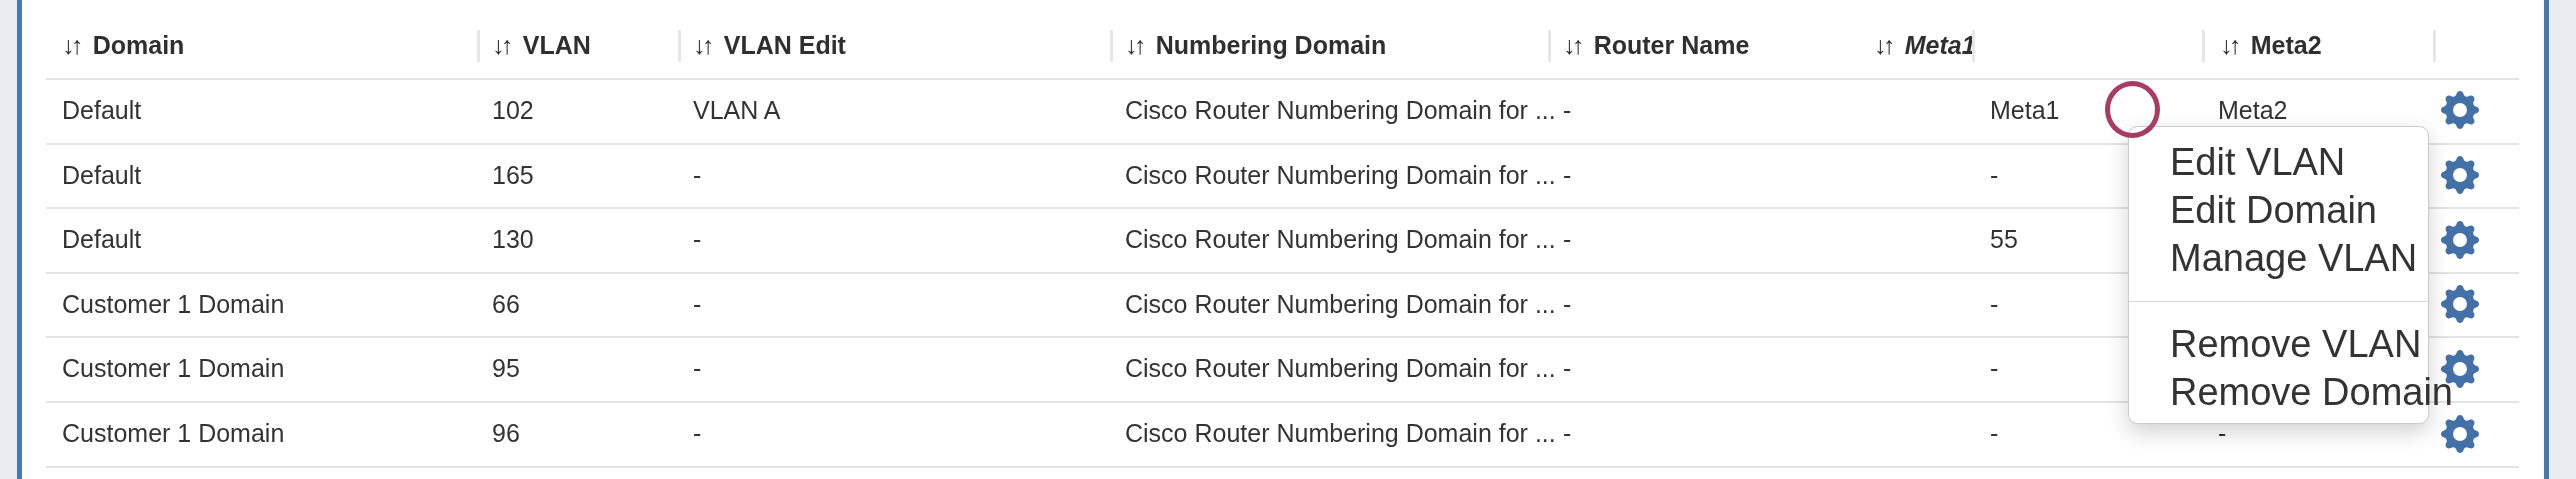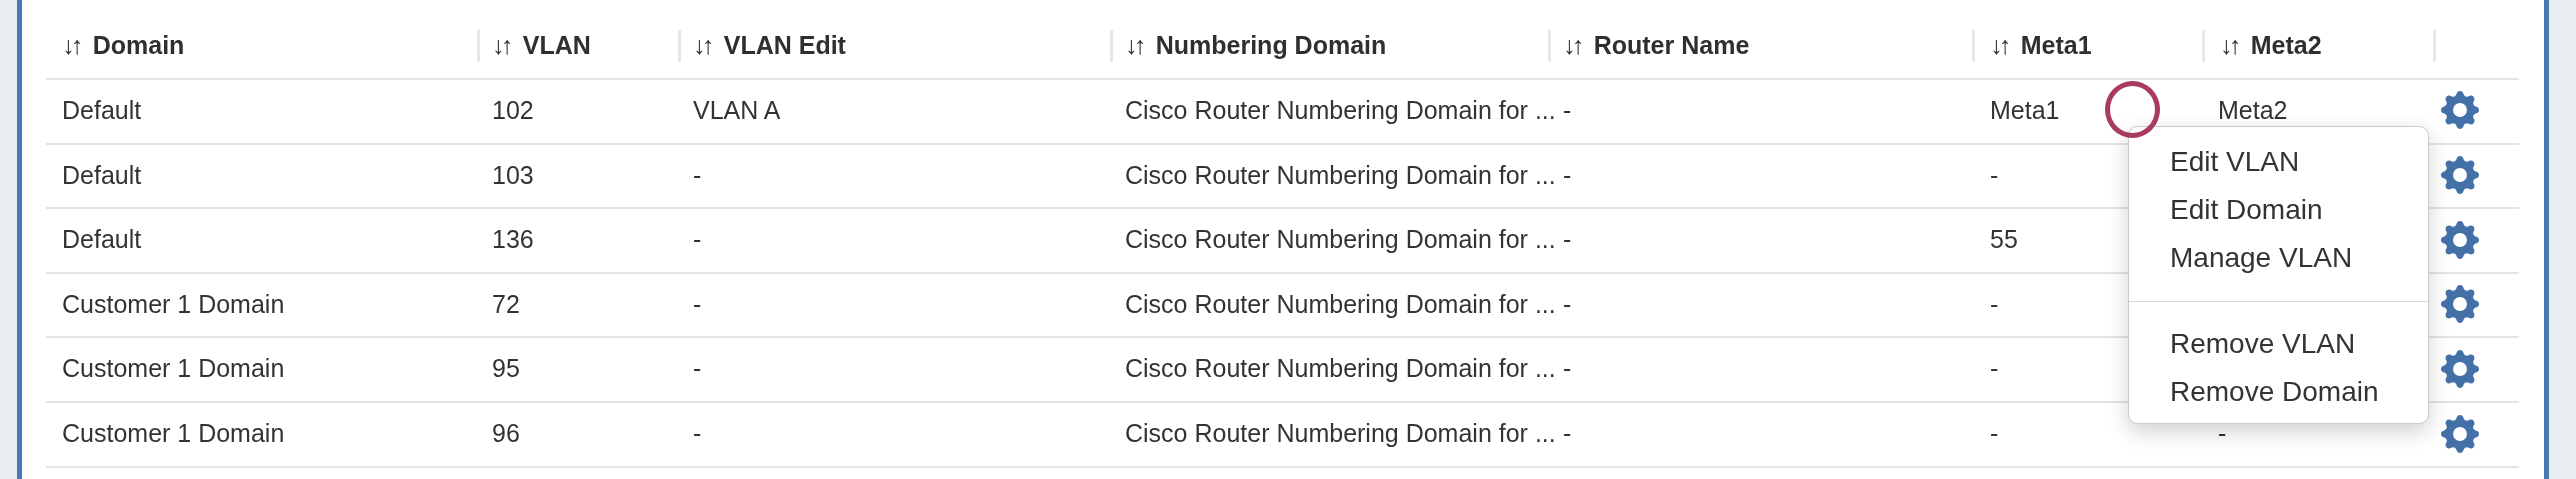--- a/index.html
+++ b/index.html
@@ -17,29 +17,29 @@
   
   .hdr{position:absolute;left:0;top:0;width:2308px;height:78px;padding-left:36px;}
   .hdr-cell{position:absolute;top:13.3px;height:65px;line-height:65px;font-size:25px;font-weight:bold;color:#2f2f2f;white-space:nowrap;}
   .sort-ic{display:inline-block;letter-spacing:-3.8px;margin-right:13.3px;font-weight:bold;color:#2f2f2f;}
   .sep{position:absolute;top:30px;height:32px;width:2.9px;background:#e7e7e7;}
   .divider{position:absolute;left:46px;width:2473px;height:1.9px;background:#e2e4e6;}
   .row{position:absolute;left:0;width:2576px;height:55px;}
   .cell{position:absolute;top:0;height:65px;line-height:65px;font-size:25px;color:#333333;white-space:nowrap;}
   .c-domain{left:62px;} .c-vlan{left:492px;} .c-vlanname{left:693px;}
   .c-numdom{left:1125px;} .c-router{left:1563px;} .c-meta1{left:1990px;} .c-meta2{left:2218px;}
-  .h-meta1{left:1990px;} .h-meta2{left:2220px;}
+  .h-meta1{left:1874px;font-style:italic;} .h-meta2{left:2220px;}
 
   
   .gear-btn{position:absolute;left:2439px;width:42px;height:42px;border:none;background:transparent;padding:0;cursor:pointer;}
   .gear-btn svg{width:38px;height:38px;display:block;margin:1.9px auto;}
 
   
   .menu{position:absolute;left:2128px;top:126px;width:301px;box-sizing:border-box;background:#ffffff;border:1.9px solid #cbcbcb;border-radius:9.5px;box-shadow:0 7.6px 21px rgba(0,0,0,0.18);padding:11.4px 0 6.7px 0;z-index:20;}
-  .menu-item{height:48px;line-height:48px;padding-left:41px;font-size:28px;color:#333333;cursor:pointer;white-space:nowrap;}
+  .menu-item{height:48px;line-height:48px;padding-left:41px;font-size:38px;color:#333333;cursor:pointer;white-space:nowrap;}
   .menu-divider{height:0;border-top:1.9px solid #d8d8d8;margin:19px 0 18px 0;}
 
   
   .annot{position:absolute;left:2105px;top:81px;width:55px;height:57px;box-sizing:border-box;border:5.7px solid #a93a62;border-radius:50%;z-index:30;}
 </style>
 </head>
 <body>
 
 <div class="stage">
 
@@ -91,39 +91,39 @@
     <div class="cell c-domain">Default</div>
     <div class="cell c-vlan">102</div>
     <div class="cell c-vlanname">VLAN A</div>
     <div class="cell c-numdom">Cisco Router Numbering Domain for ...</div>
     <div class="cell c-router">-</div>
     <div class="cell c-meta1">Meta1</div>
     <div class="cell c-meta2">Meta2</div>
   </div>
   <div class="row" style="top:143px">
     <div class="cell c-domain">Default</div>
-    <div class="cell c-vlan">103</div>
+    <div class="cell c-vlan">165</div>
     <div class="cell c-vlanname">-</div>
     <div class="cell c-numdom">Cisco Router Numbering Domain for ...</div>
     <div class="cell c-router">-</div>
     <div class="cell c-meta1">-</div>
     <div class="cell c-meta2"></div>
   </div>
   <div class="row" style="top:207px">
     <div class="cell c-domain">Default</div>
-    <div class="cell c-vlan">136</div>
+    <div class="cell c-vlan">130</div>
     <div class="cell c-vlanname">-</div>
     <div class="cell c-numdom">Cisco Router Numbering Domain for ...</div>
     <div class="cell c-router">-</div>
     <div class="cell c-meta1">55</div>
     <div class="cell c-meta2"></div>
   </div>
   <div class="row" style="top:272px">
     <div class="cell c-domain">Customer 1 Domain</div>
-    <div class="cell c-vlan">72</div>
+    <div class="cell c-vlan">66</div>
     <div class="cell c-vlanname">-</div>
     <div class="cell c-numdom">Cisco Router Numbering Domain for ...</div>
     <div class="cell c-router">-</div>
     <div class="cell c-meta1">-</div>
     <div class="cell c-meta2"></div>
   </div>
   <div class="row" style="top:336px">
     <div class="cell c-domain">Customer 1 Domain</div>
     <div class="cell c-vlan">95</div>
     <div class="cell c-vlanname">-</div>

